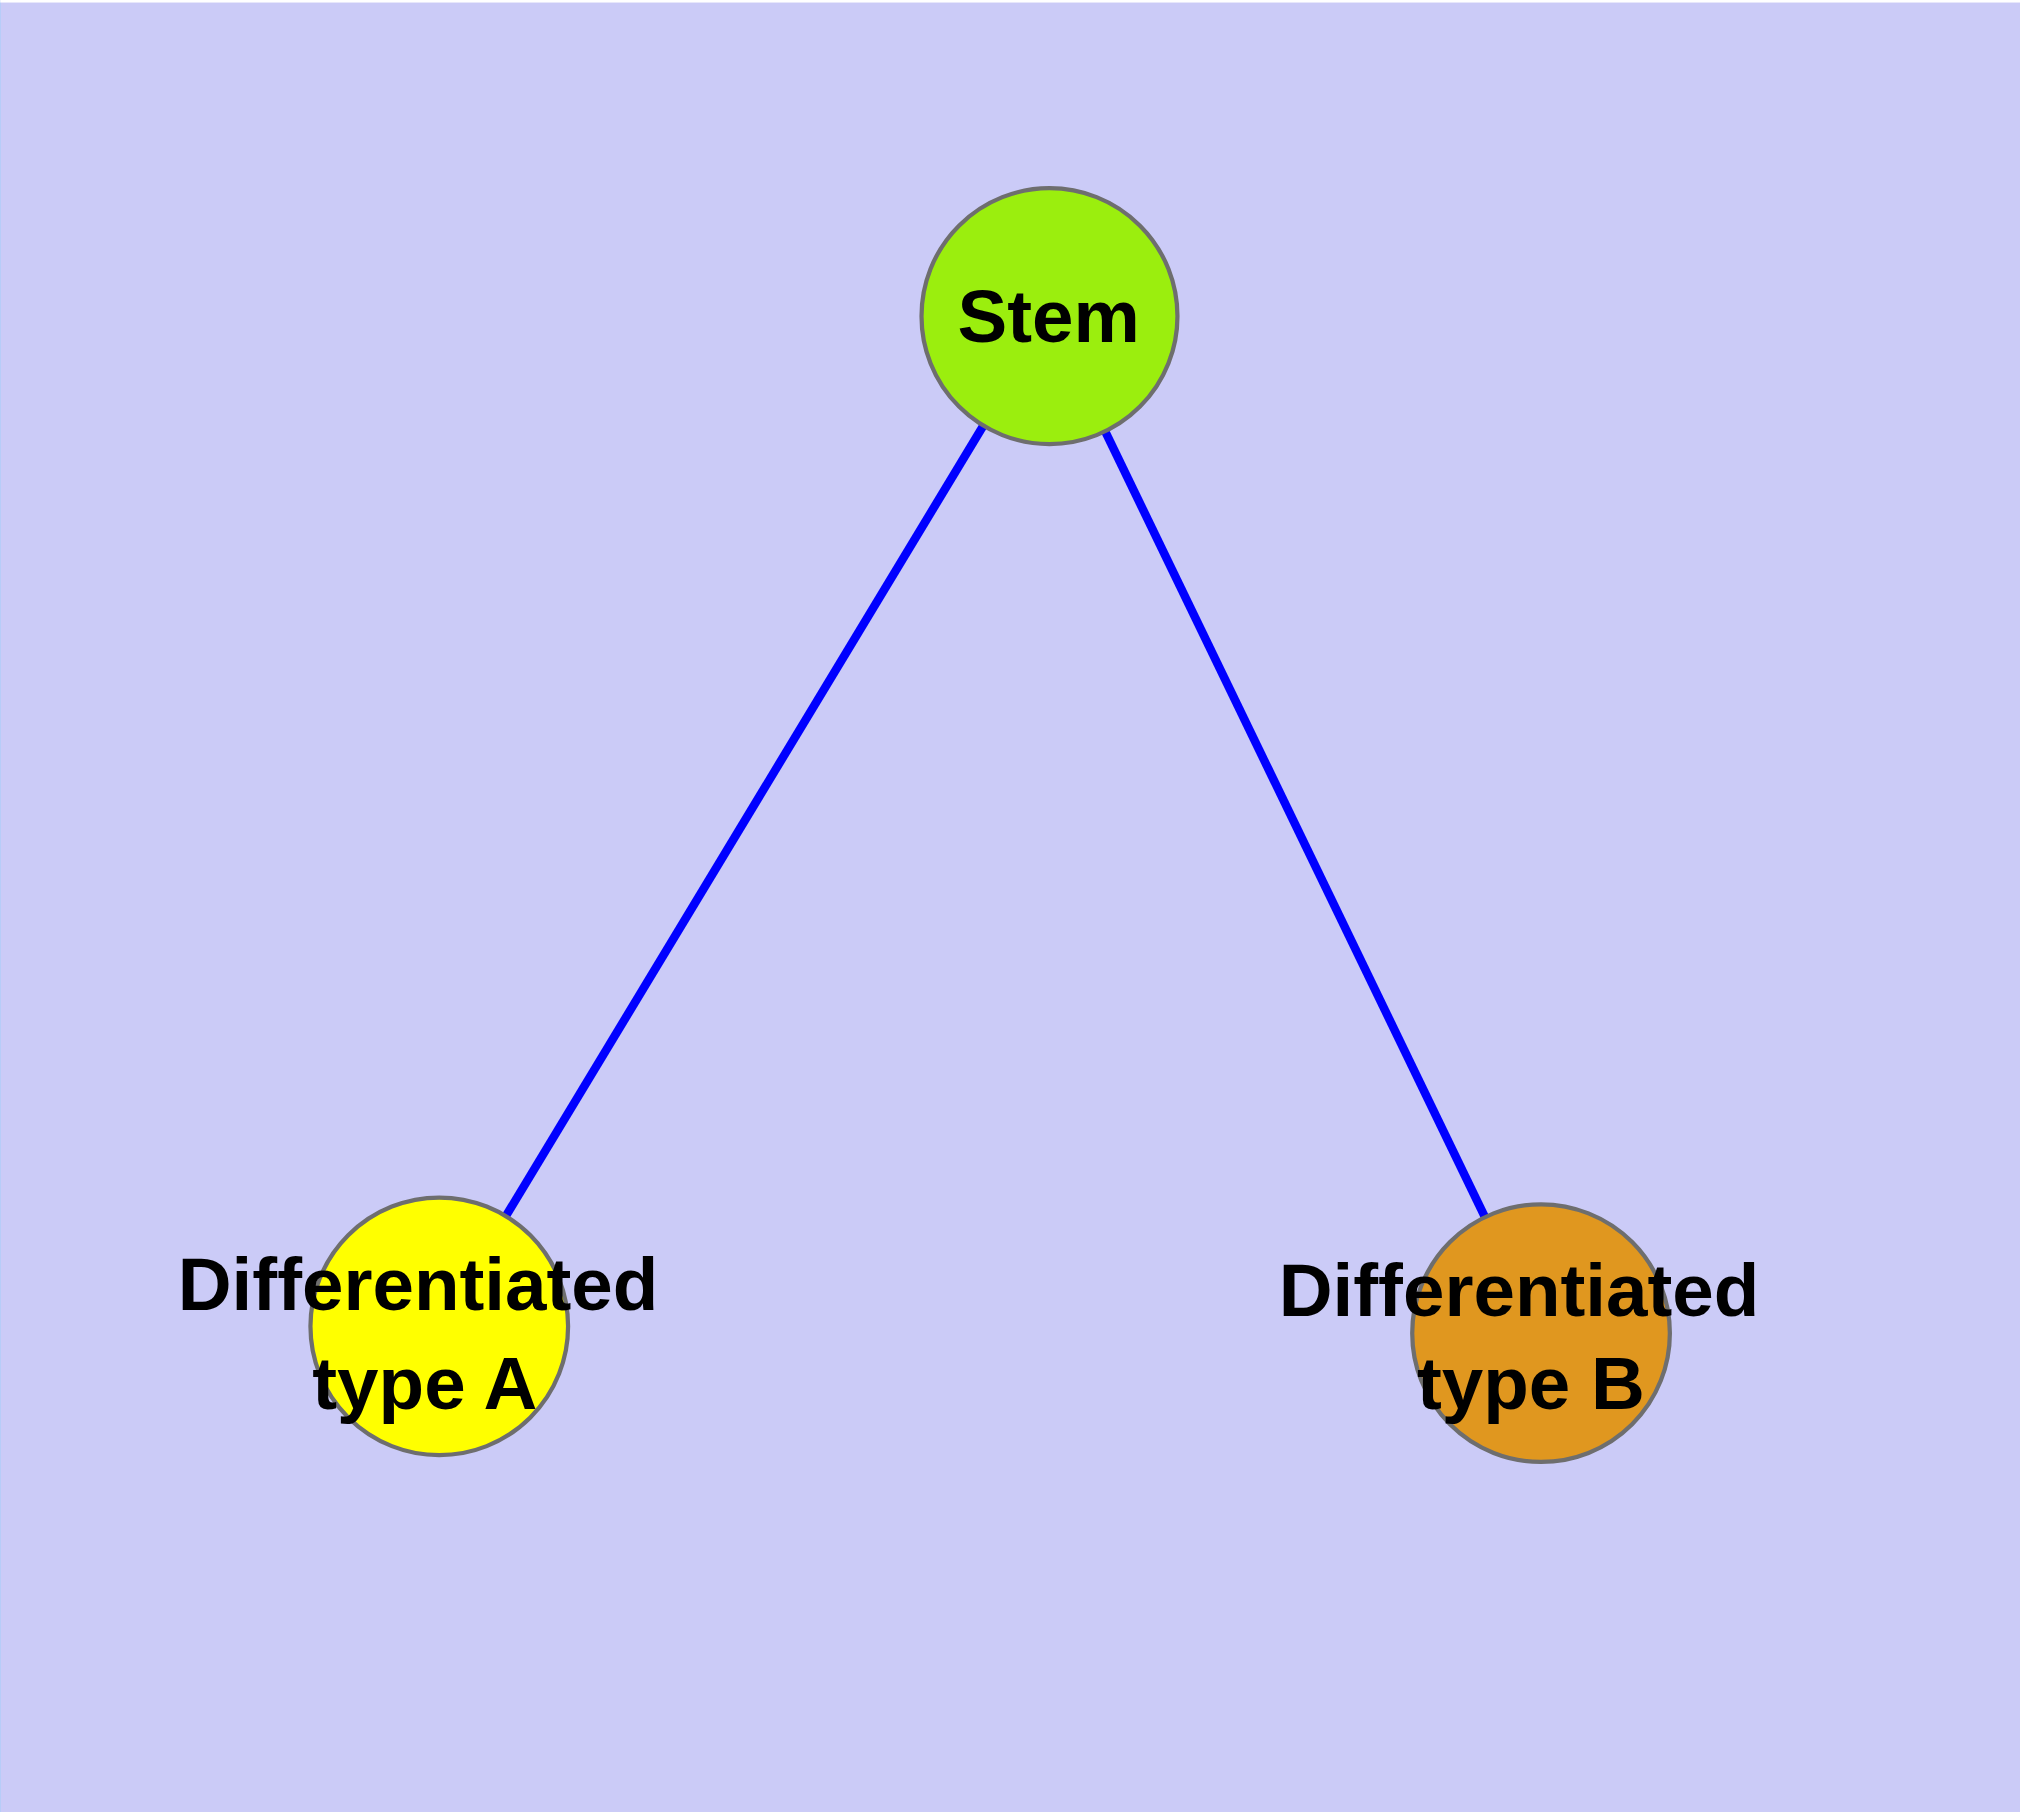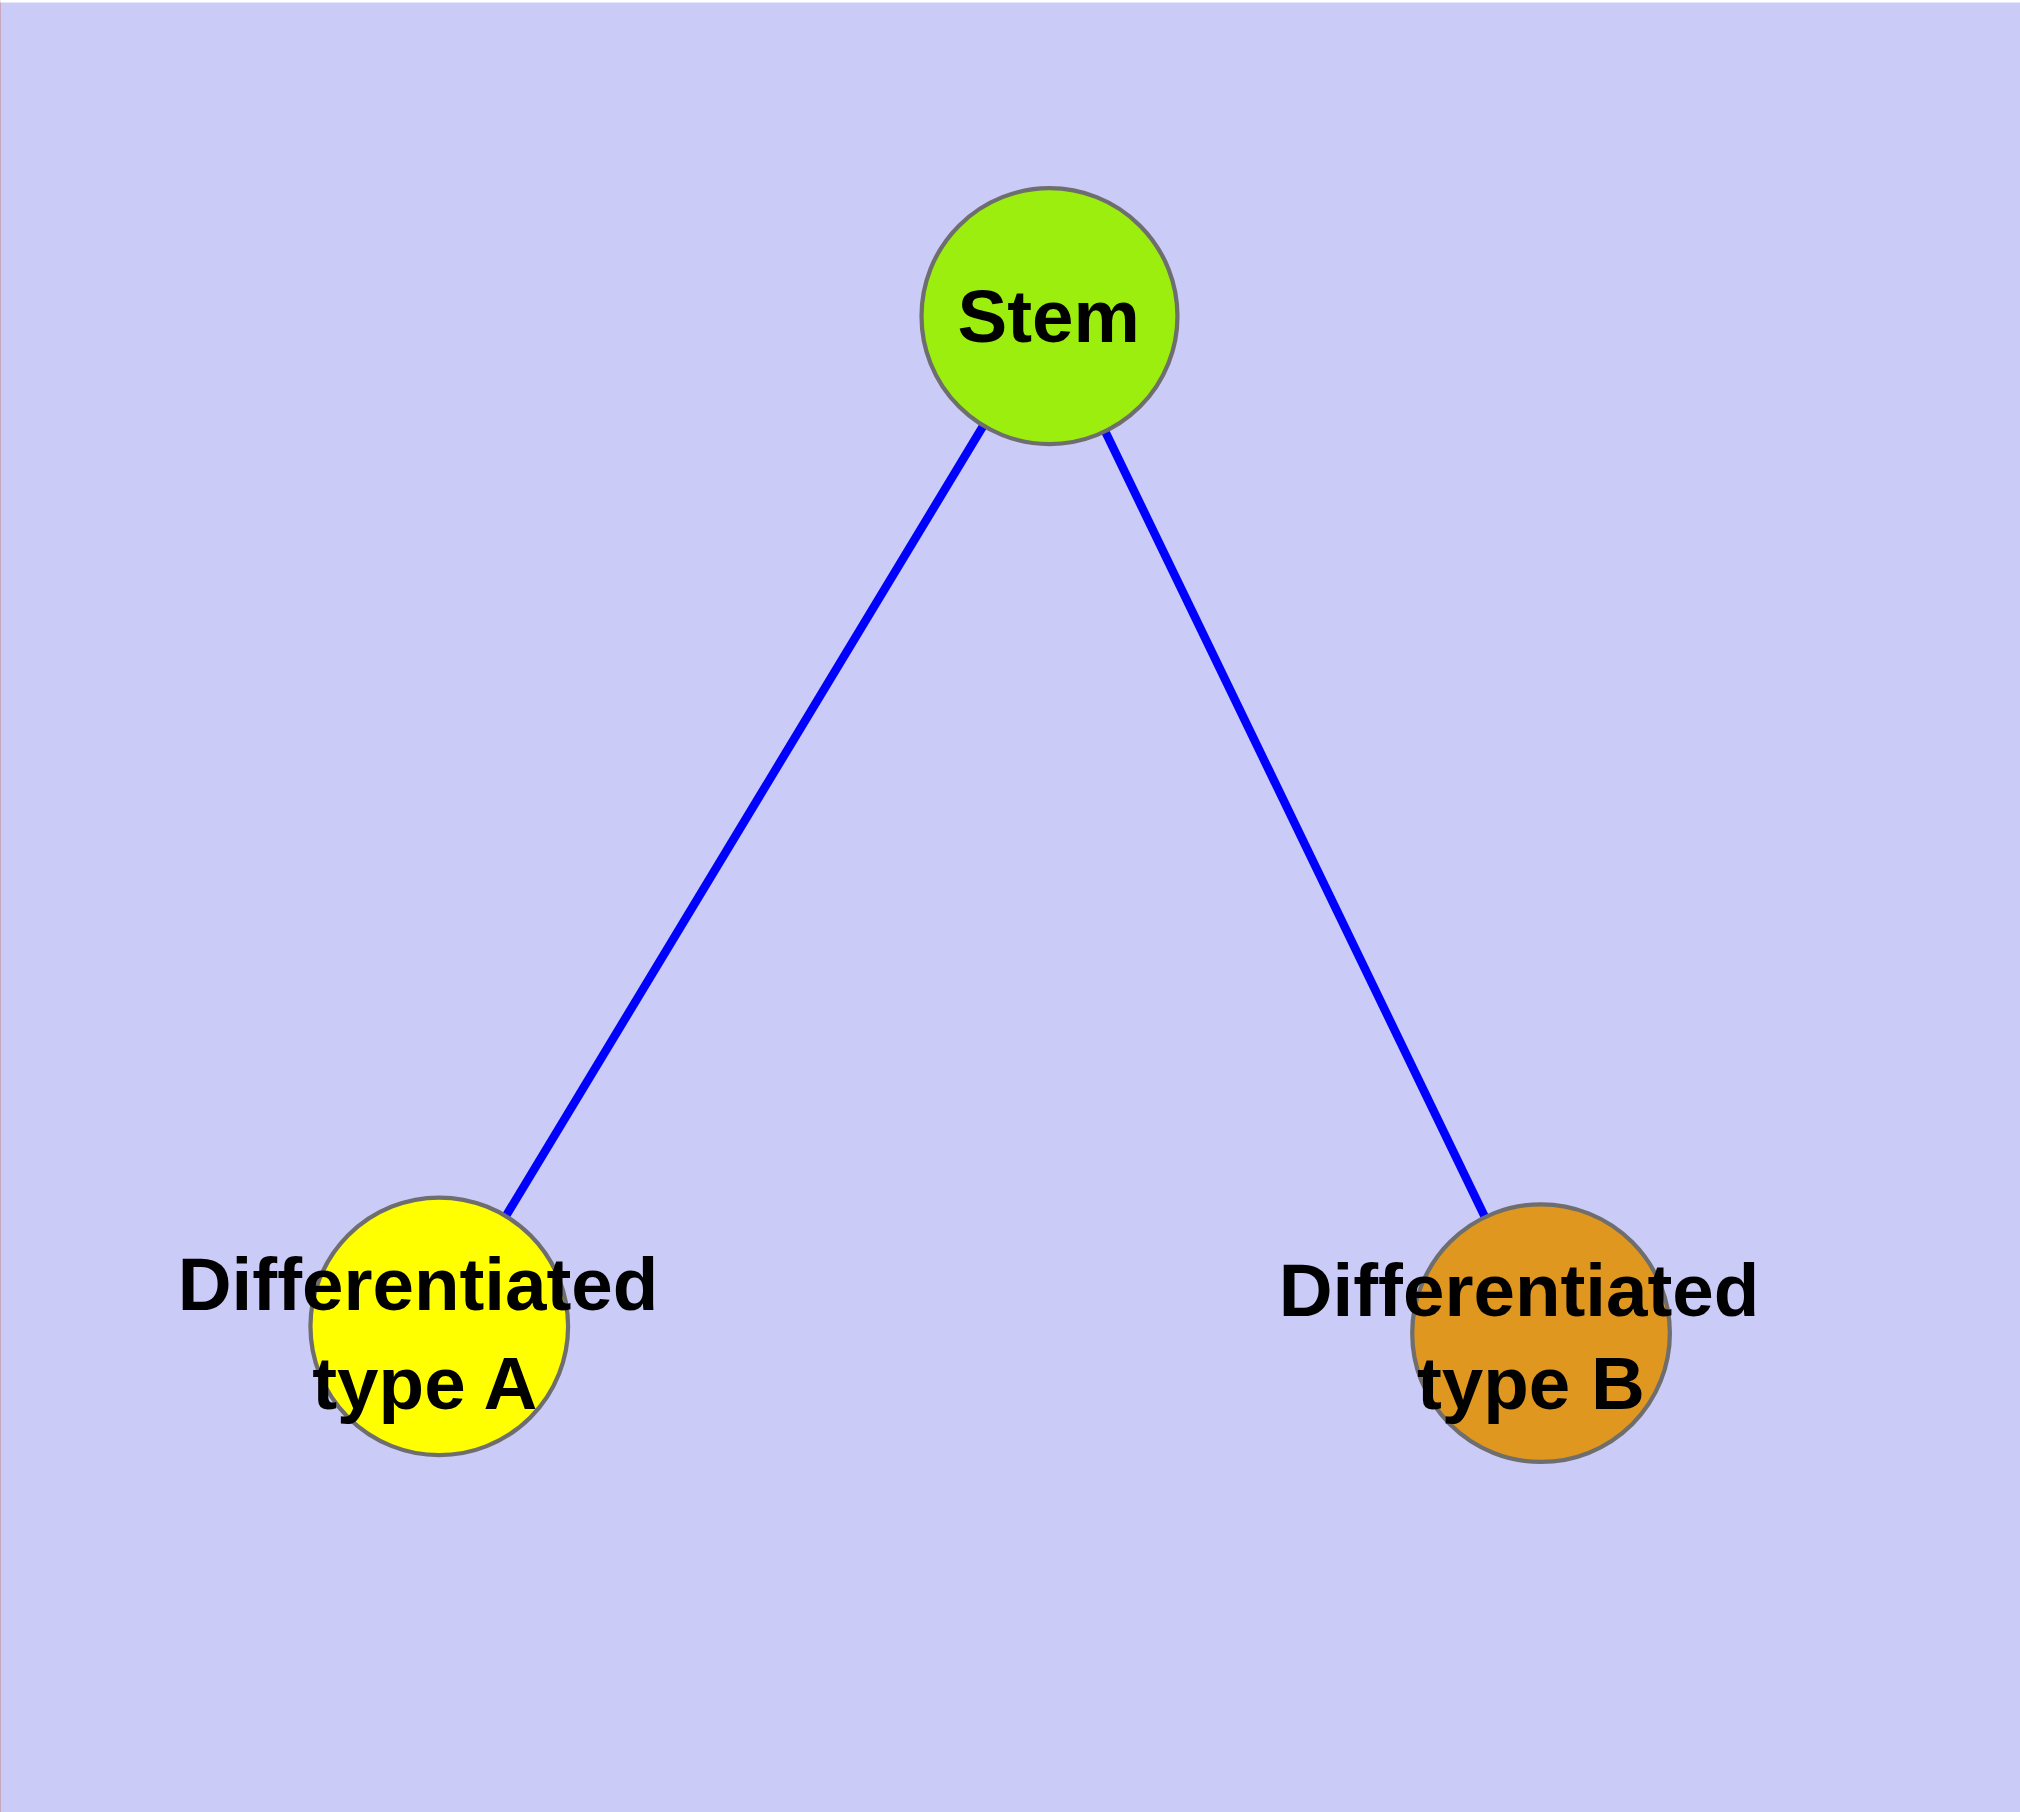--- a/index.html
+++ b/index.html
@@ -5,21 +5,21 @@
   html, body {
     margin: 0;
     padding: 0;
     background: #ffffff;
   }
   .stage {
     position: relative;
     width: 2021px;
     height: 1812px;
     overflow: hidden;
-    background: #c2410c;
+    background: #7dd3fc;
     font-family: "Liberation Sans", sans-serif;
   }
   svg { display: block; }
   .edge {
     stroke-width: 10;
     fill: none;
   }
   .node {
     stroke-width: 5;
   }

